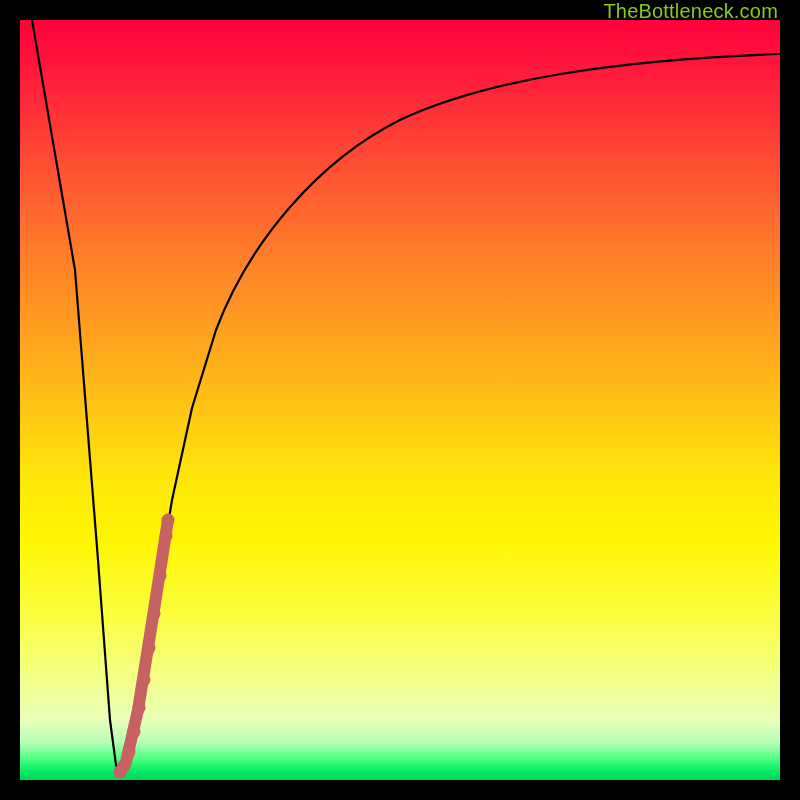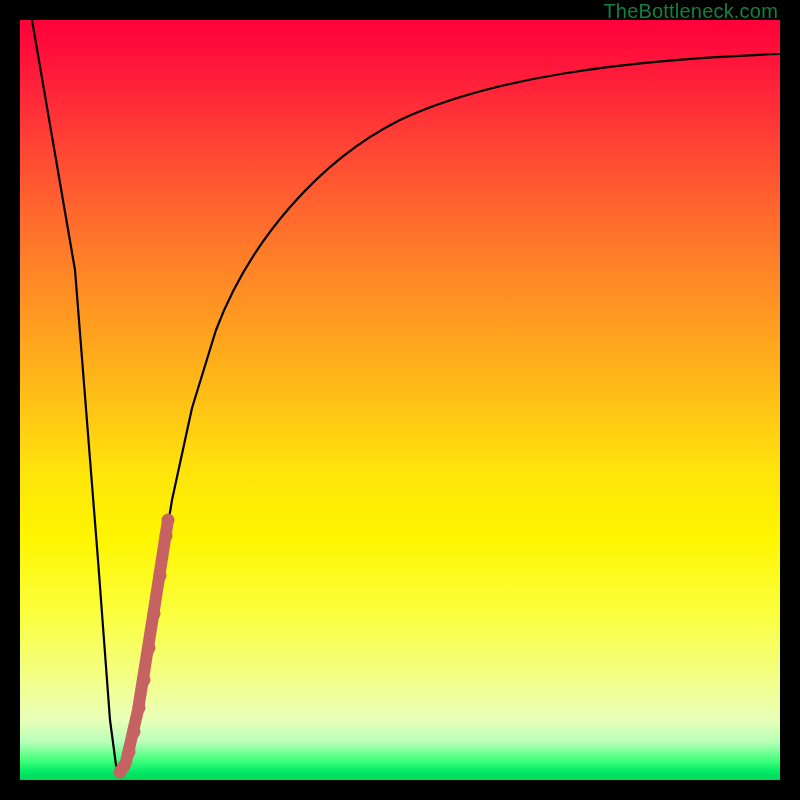--- a/index.html
+++ b/index.html
@@ -48,21 +48,21 @@
     position: absolute;
     left: 0;
     top: 0;
     width: 760px;
     height: 760px;
   }
   .watermark {
     position: absolute;
     top: 0px;
     right: 22px;
-    color: #15803d;
+    color: #84cc16;
     font-size: 20px;
     letter-spacing: 0.2px;
     font-weight: 400;
     user-select: none;
     text-align: center;
   }
 </style>
 </head>
 <body>
 

